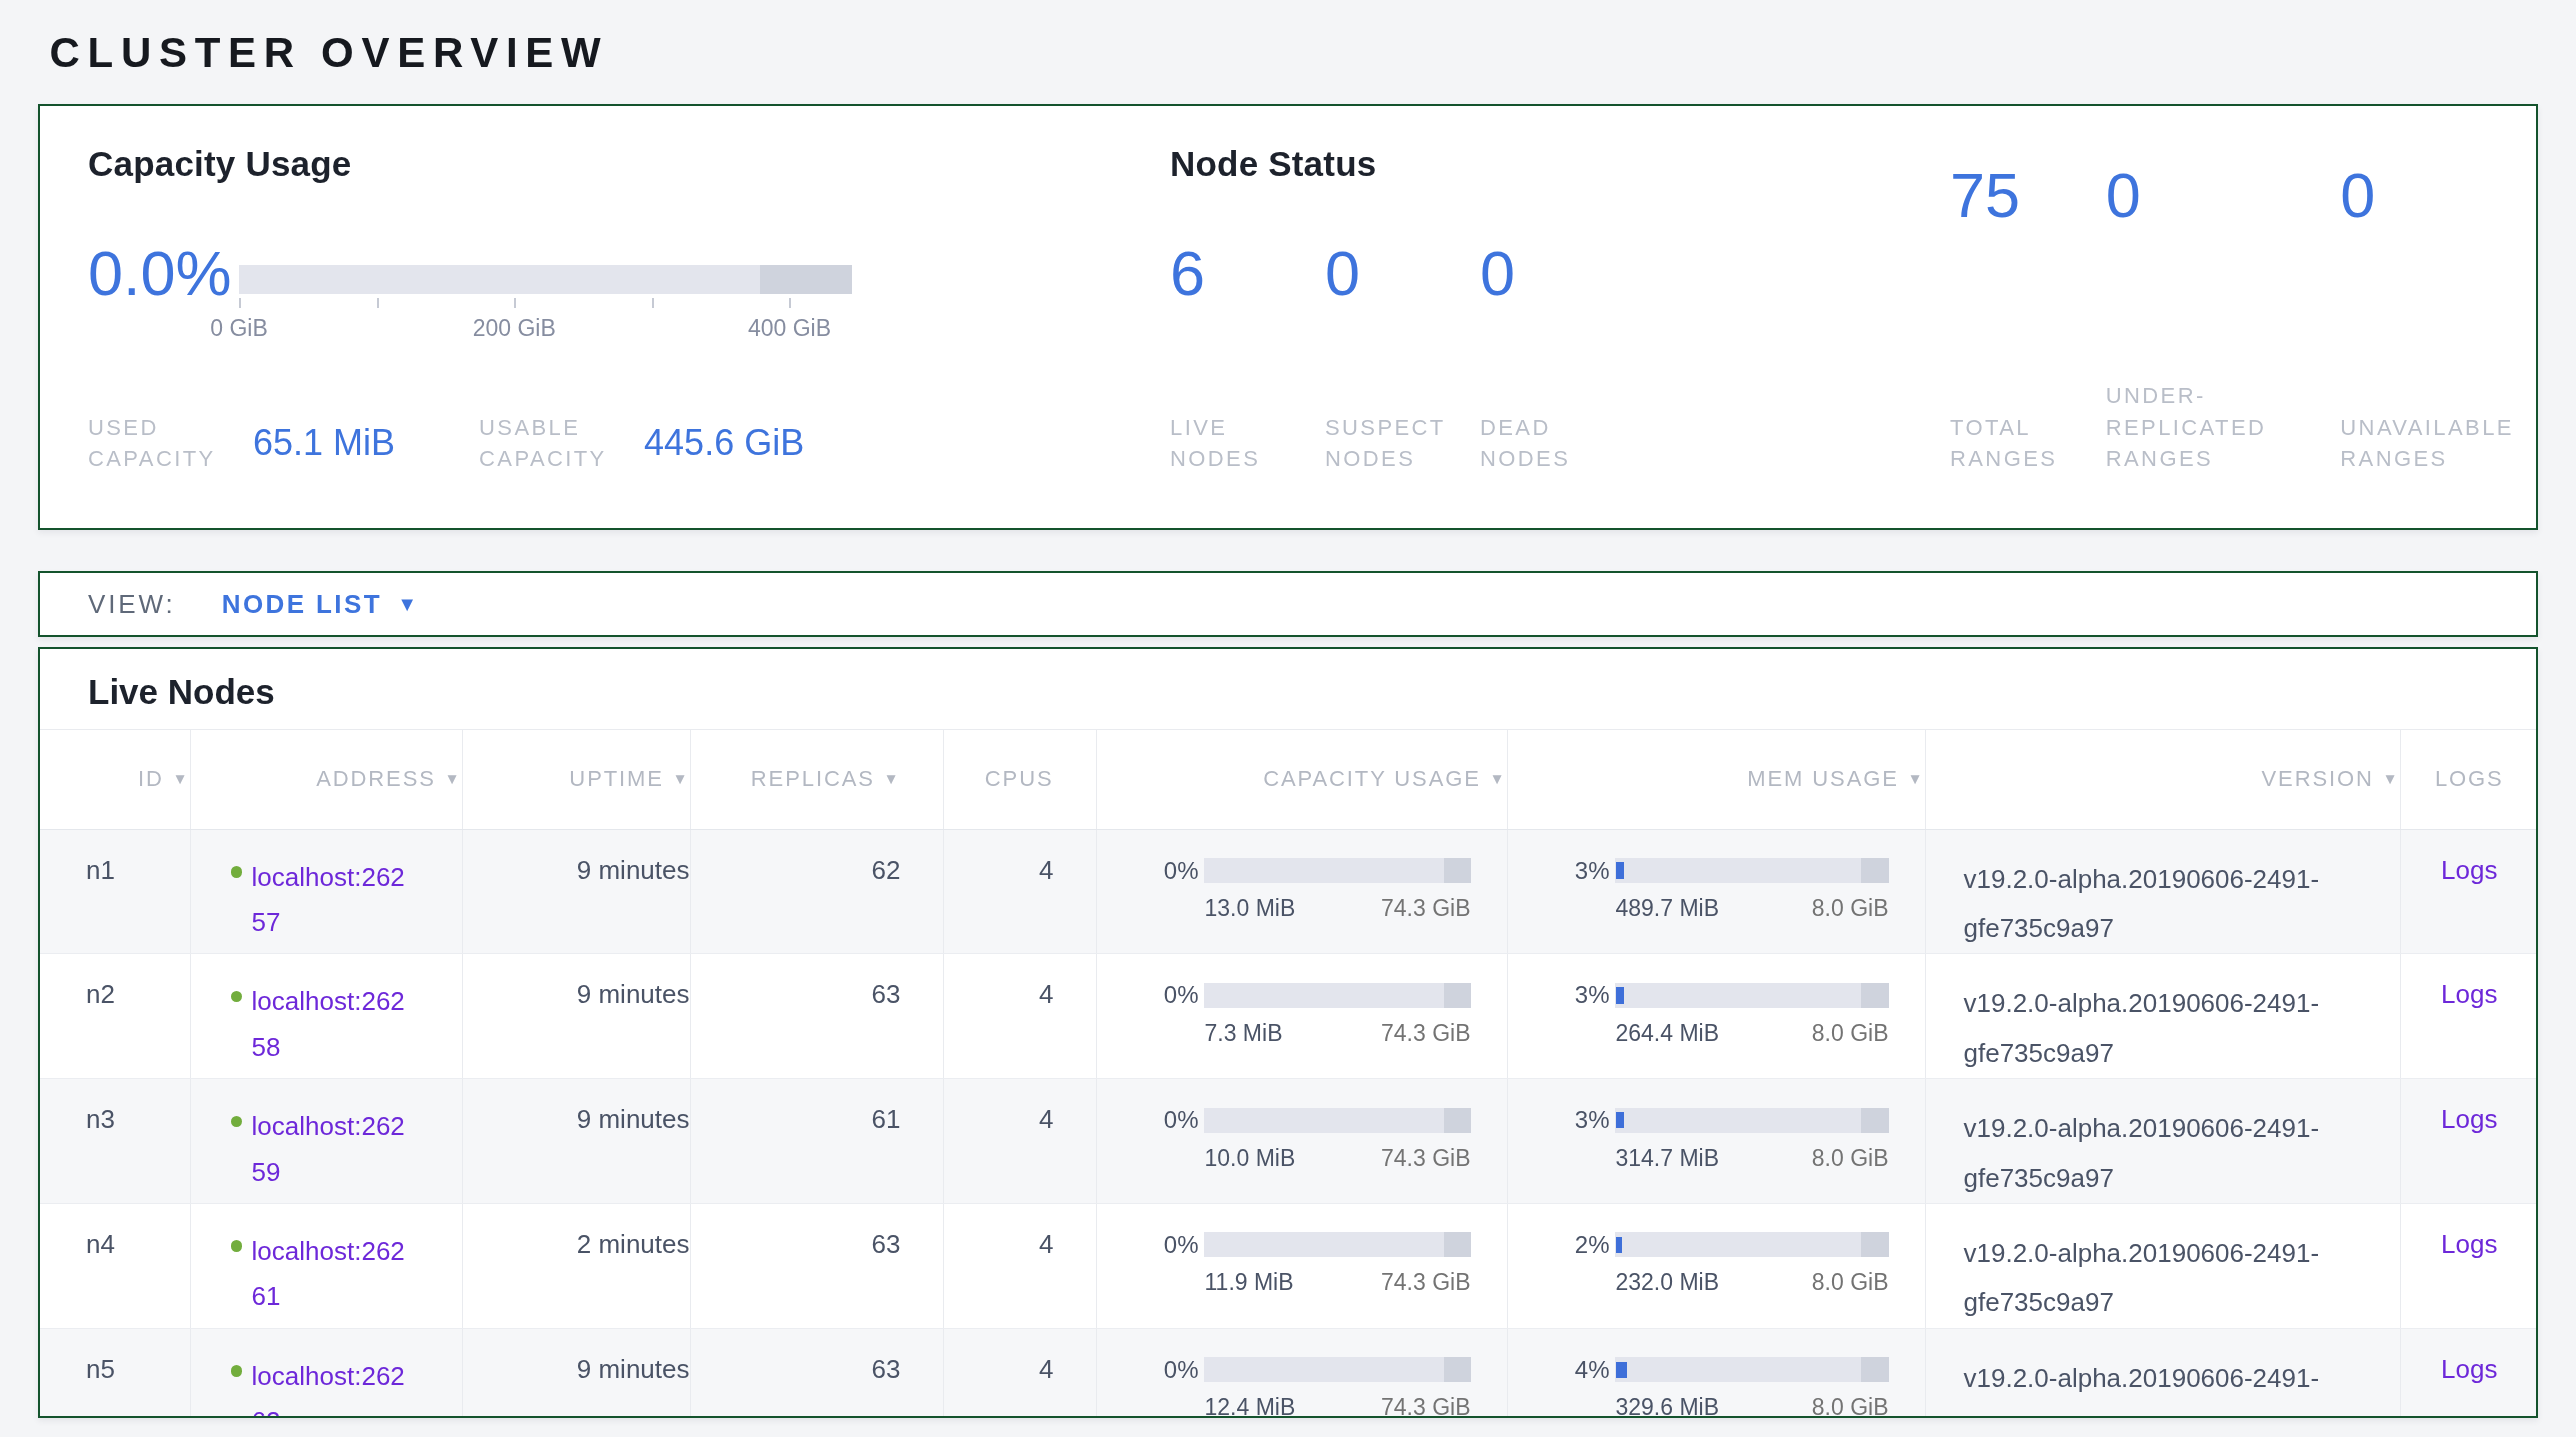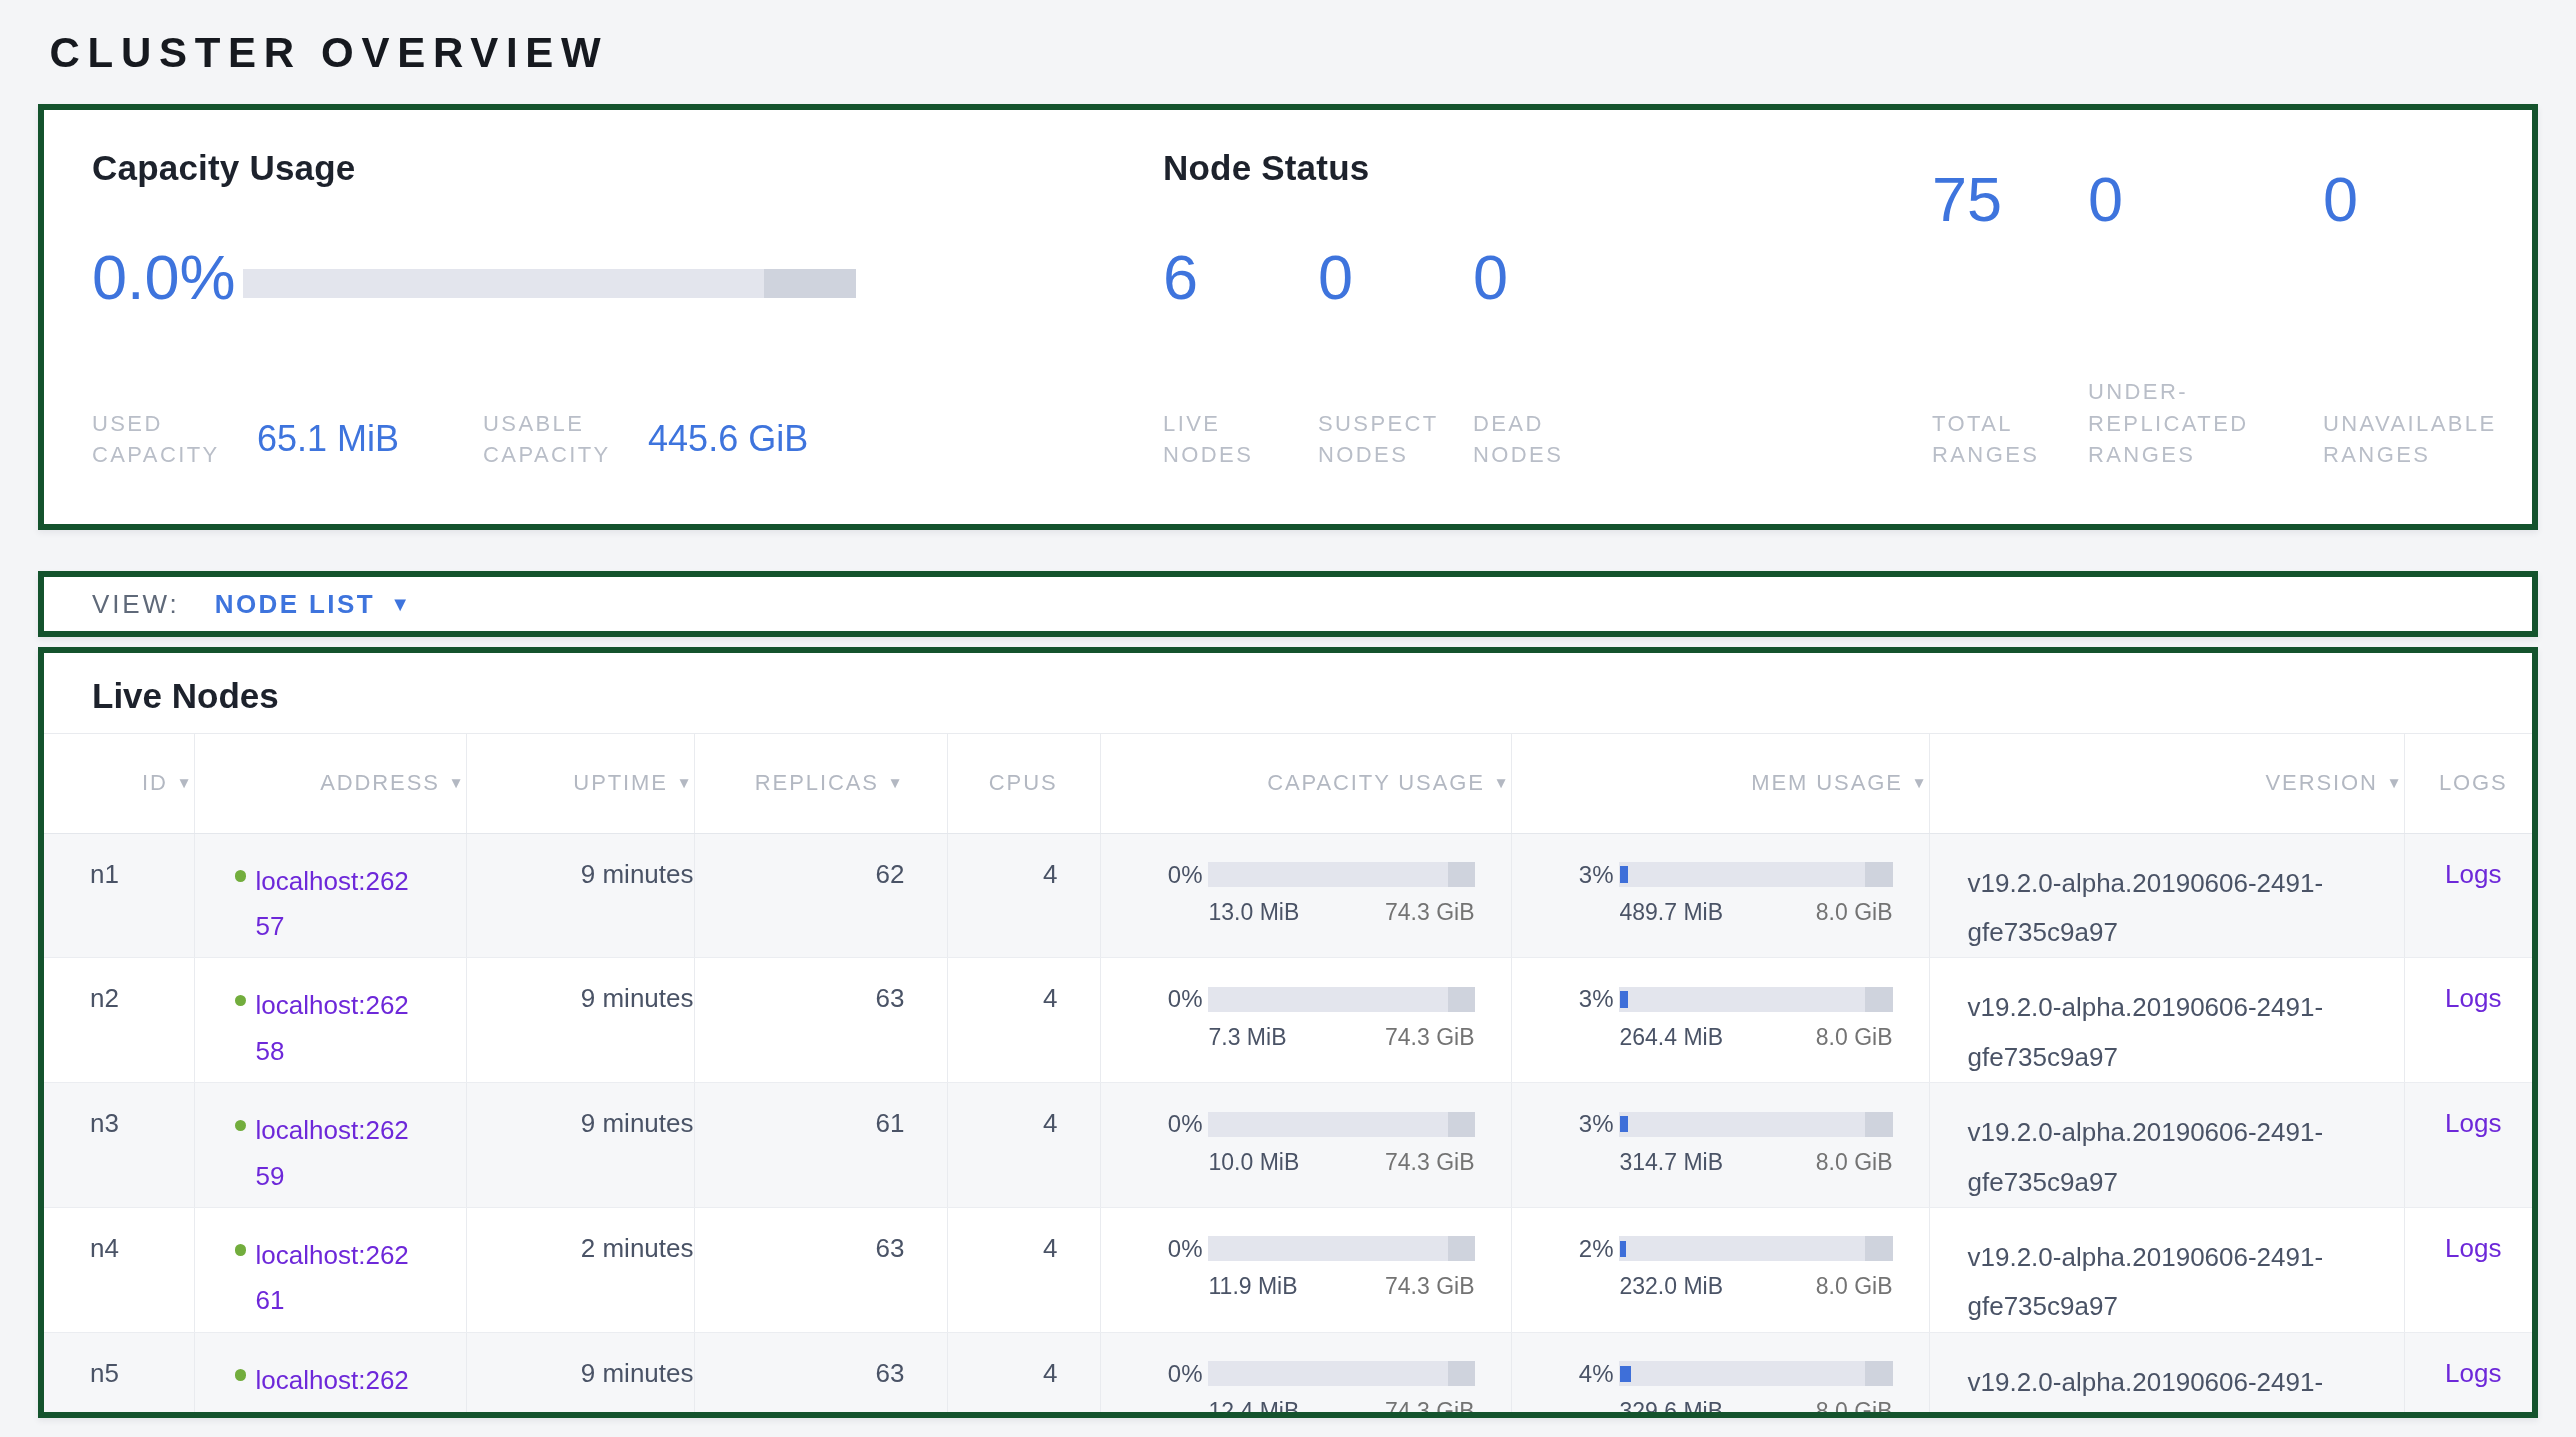--- a/index.html
+++ b/index.html
@@ -14,22 +14,23 @@
   
   .page-title {
     padding: 29px 0 0 11.5px;
     font-size: 42px; font-weight: 700; letter-spacing: 7.7px;
     color: #16191f;
   }
 
   
   .card {
     background: #ffffff;
-    border: 6px solid #14532d;
+    border: 2px solid #14532d;
     box-shadow: 0 2.9px 5.8px rgba(45,55,80,0.08);
+    gap: 11px;
   }
 
   
   .summary-card {
     margin-top: 27px; height: 426px;
     display: flex; padding-left: 48px;
   }
   .panel { display: flex; flex-direction: column; height: 100%; }
   .panel-capacity { width: 1071px; }
   .panel-nodes { width: 769px; }
@@ -147,20 +148,30 @@
 
   <section class="card summary-card">
 
     <div class="panel panel-capacity">
       <h3>Capacity Usage</h3>
       <div class="cap-chart">
         <div class="big-num cap-num">0.0%</div>
         <div class="cap-bar-wrap">
           <div class="cap-bar">
             <div class="seg-dark"></div>
+          </div>
+          <div class="cap-axis">
+            <div class="tick" style="left:0%"></div>
+            <div class="tick" style="left:22.45%"></div>
+            <div class="tick" style="left:44.9%"></div>
+            <div class="tick" style="left:67.35%"></div>
+            <div class="tick" style="left:89.8%"></div>
+            <span class="tick-label" style="left:0%">0 GiB</span>
+            <span class="tick-label" style="left:44.9%">200 GiB</span>
+            <span class="tick-label" style="left:89.8%">400 GiB</span>
           </div>
         </div>
       </div>
       <div class="cap-pairs">
         <div class="cap-pair">
           <div class="pair-label">Used Capacity</div>
           <div class="pair-value">65.1 MiB</div>
         </div>
         <div class="cap-pair">
           <div class="pair-label">Usable Capacity</div>

